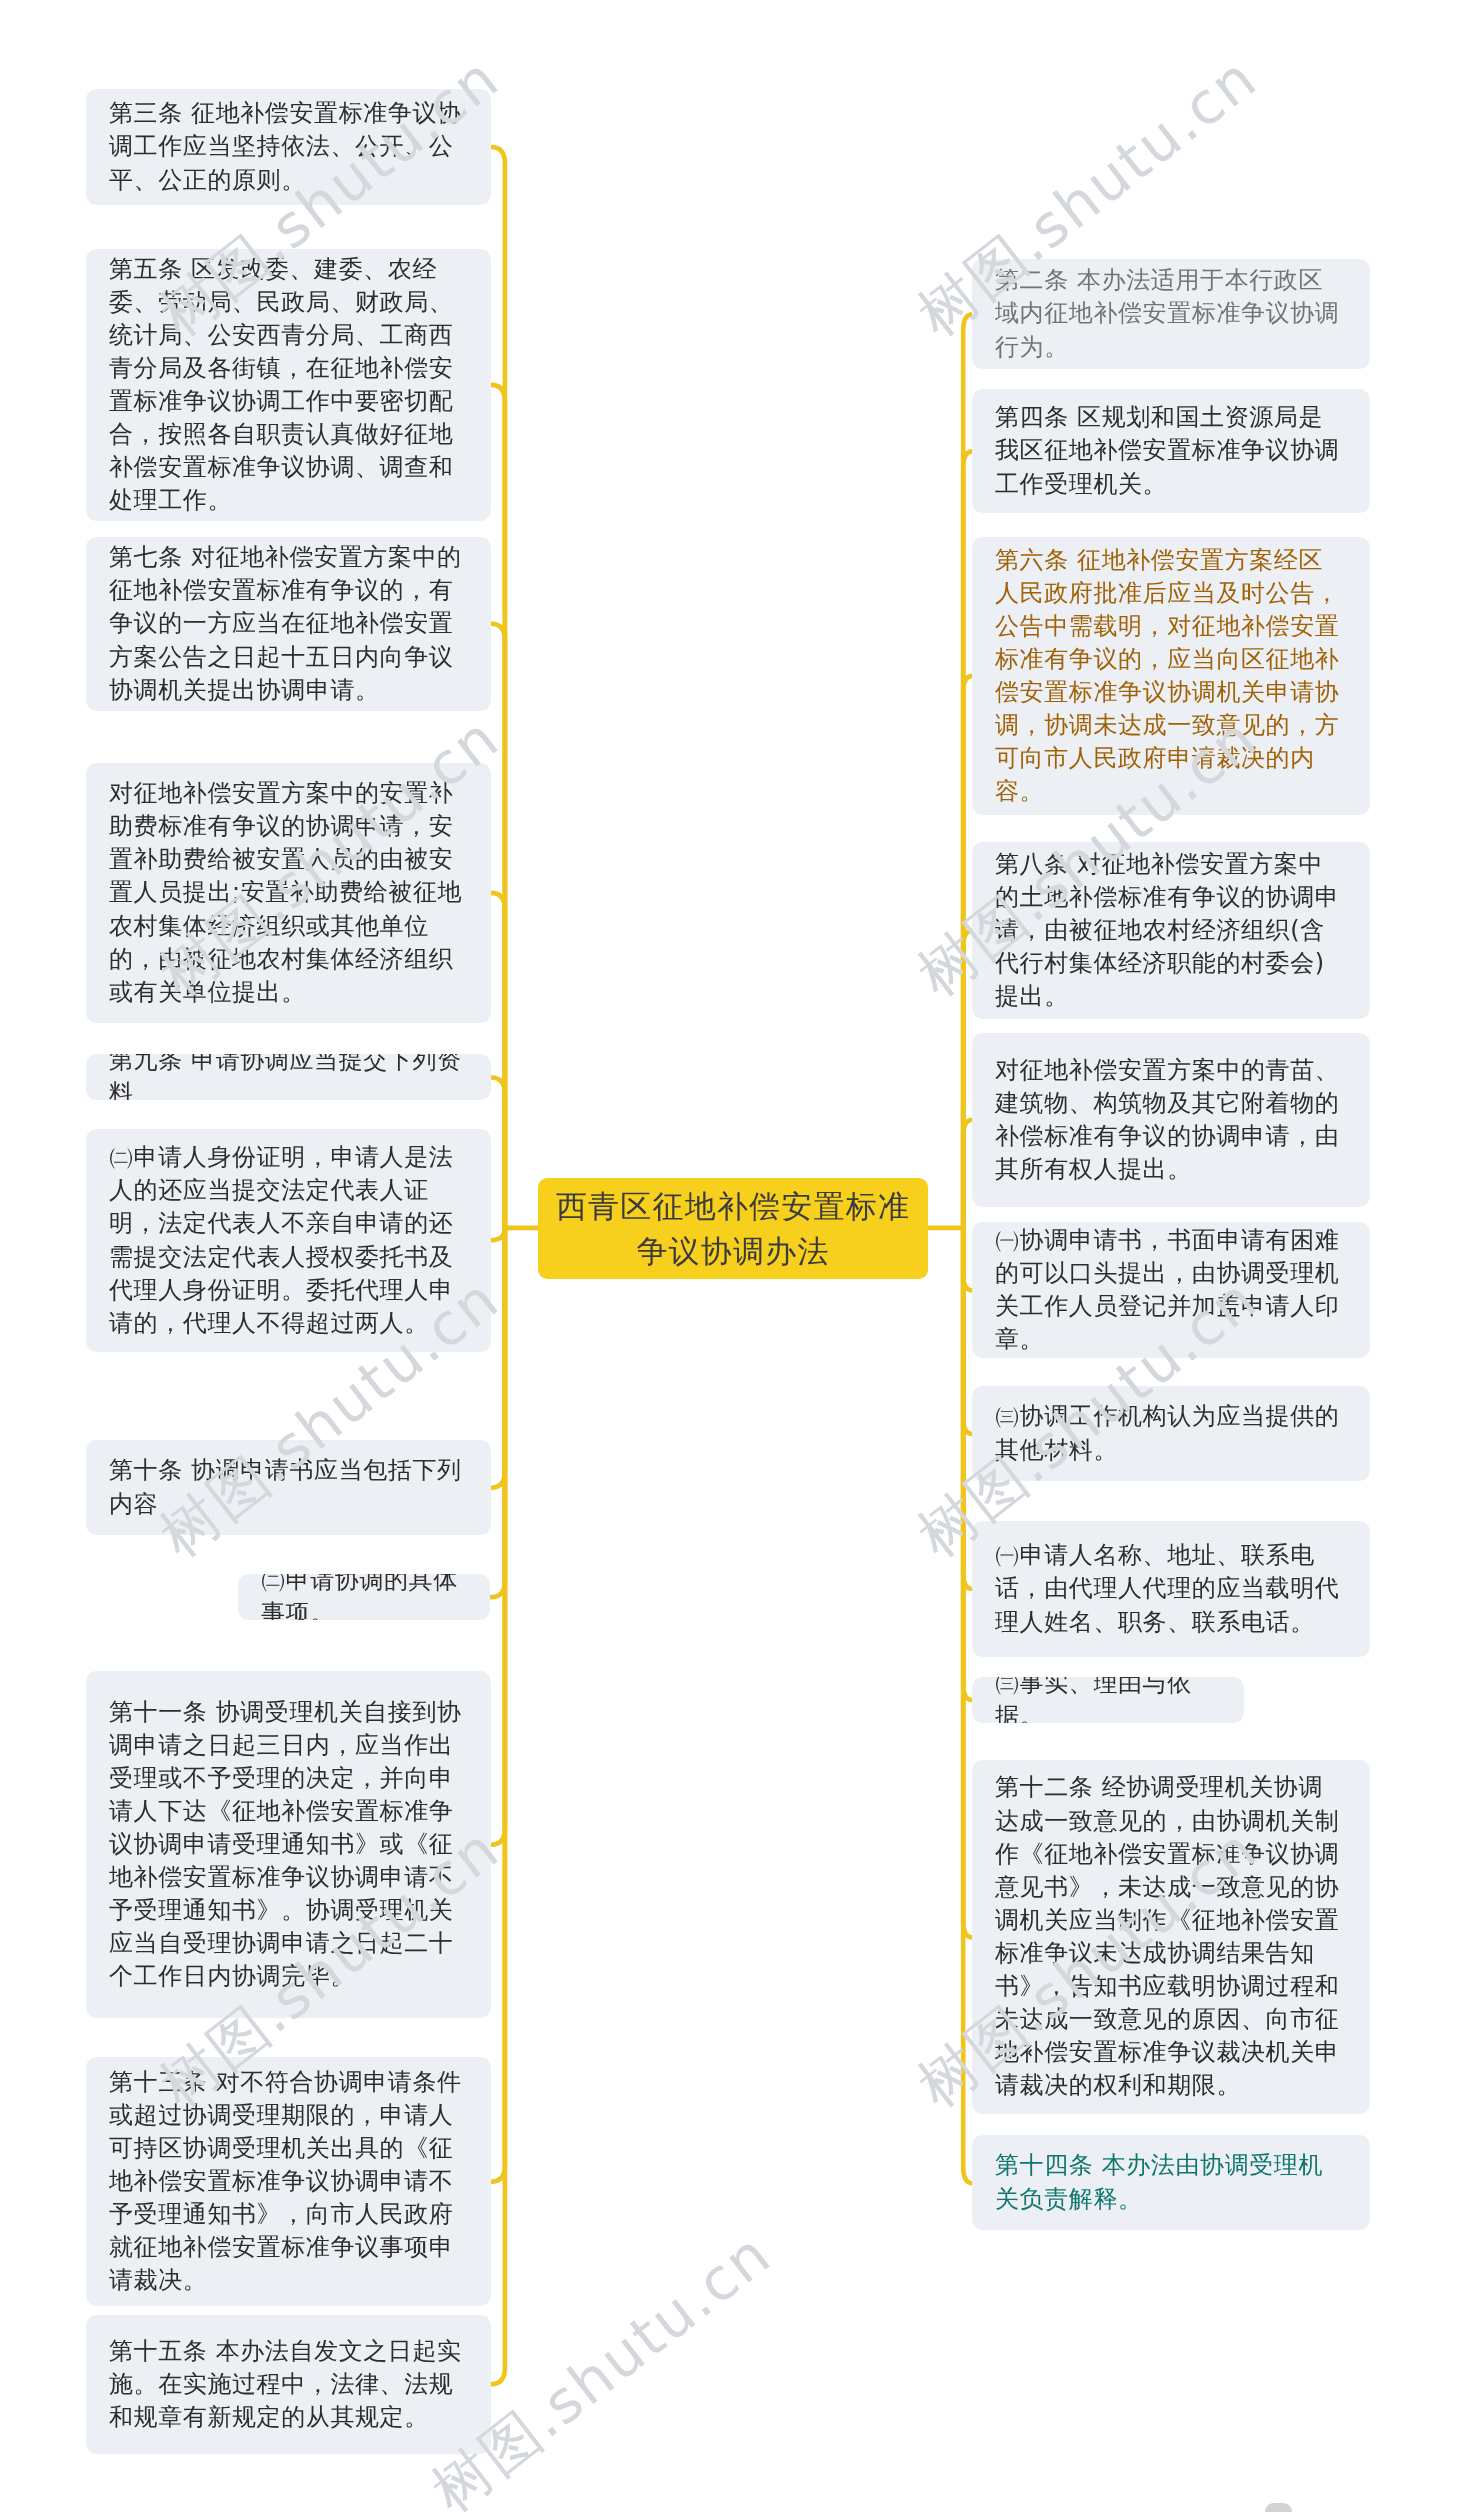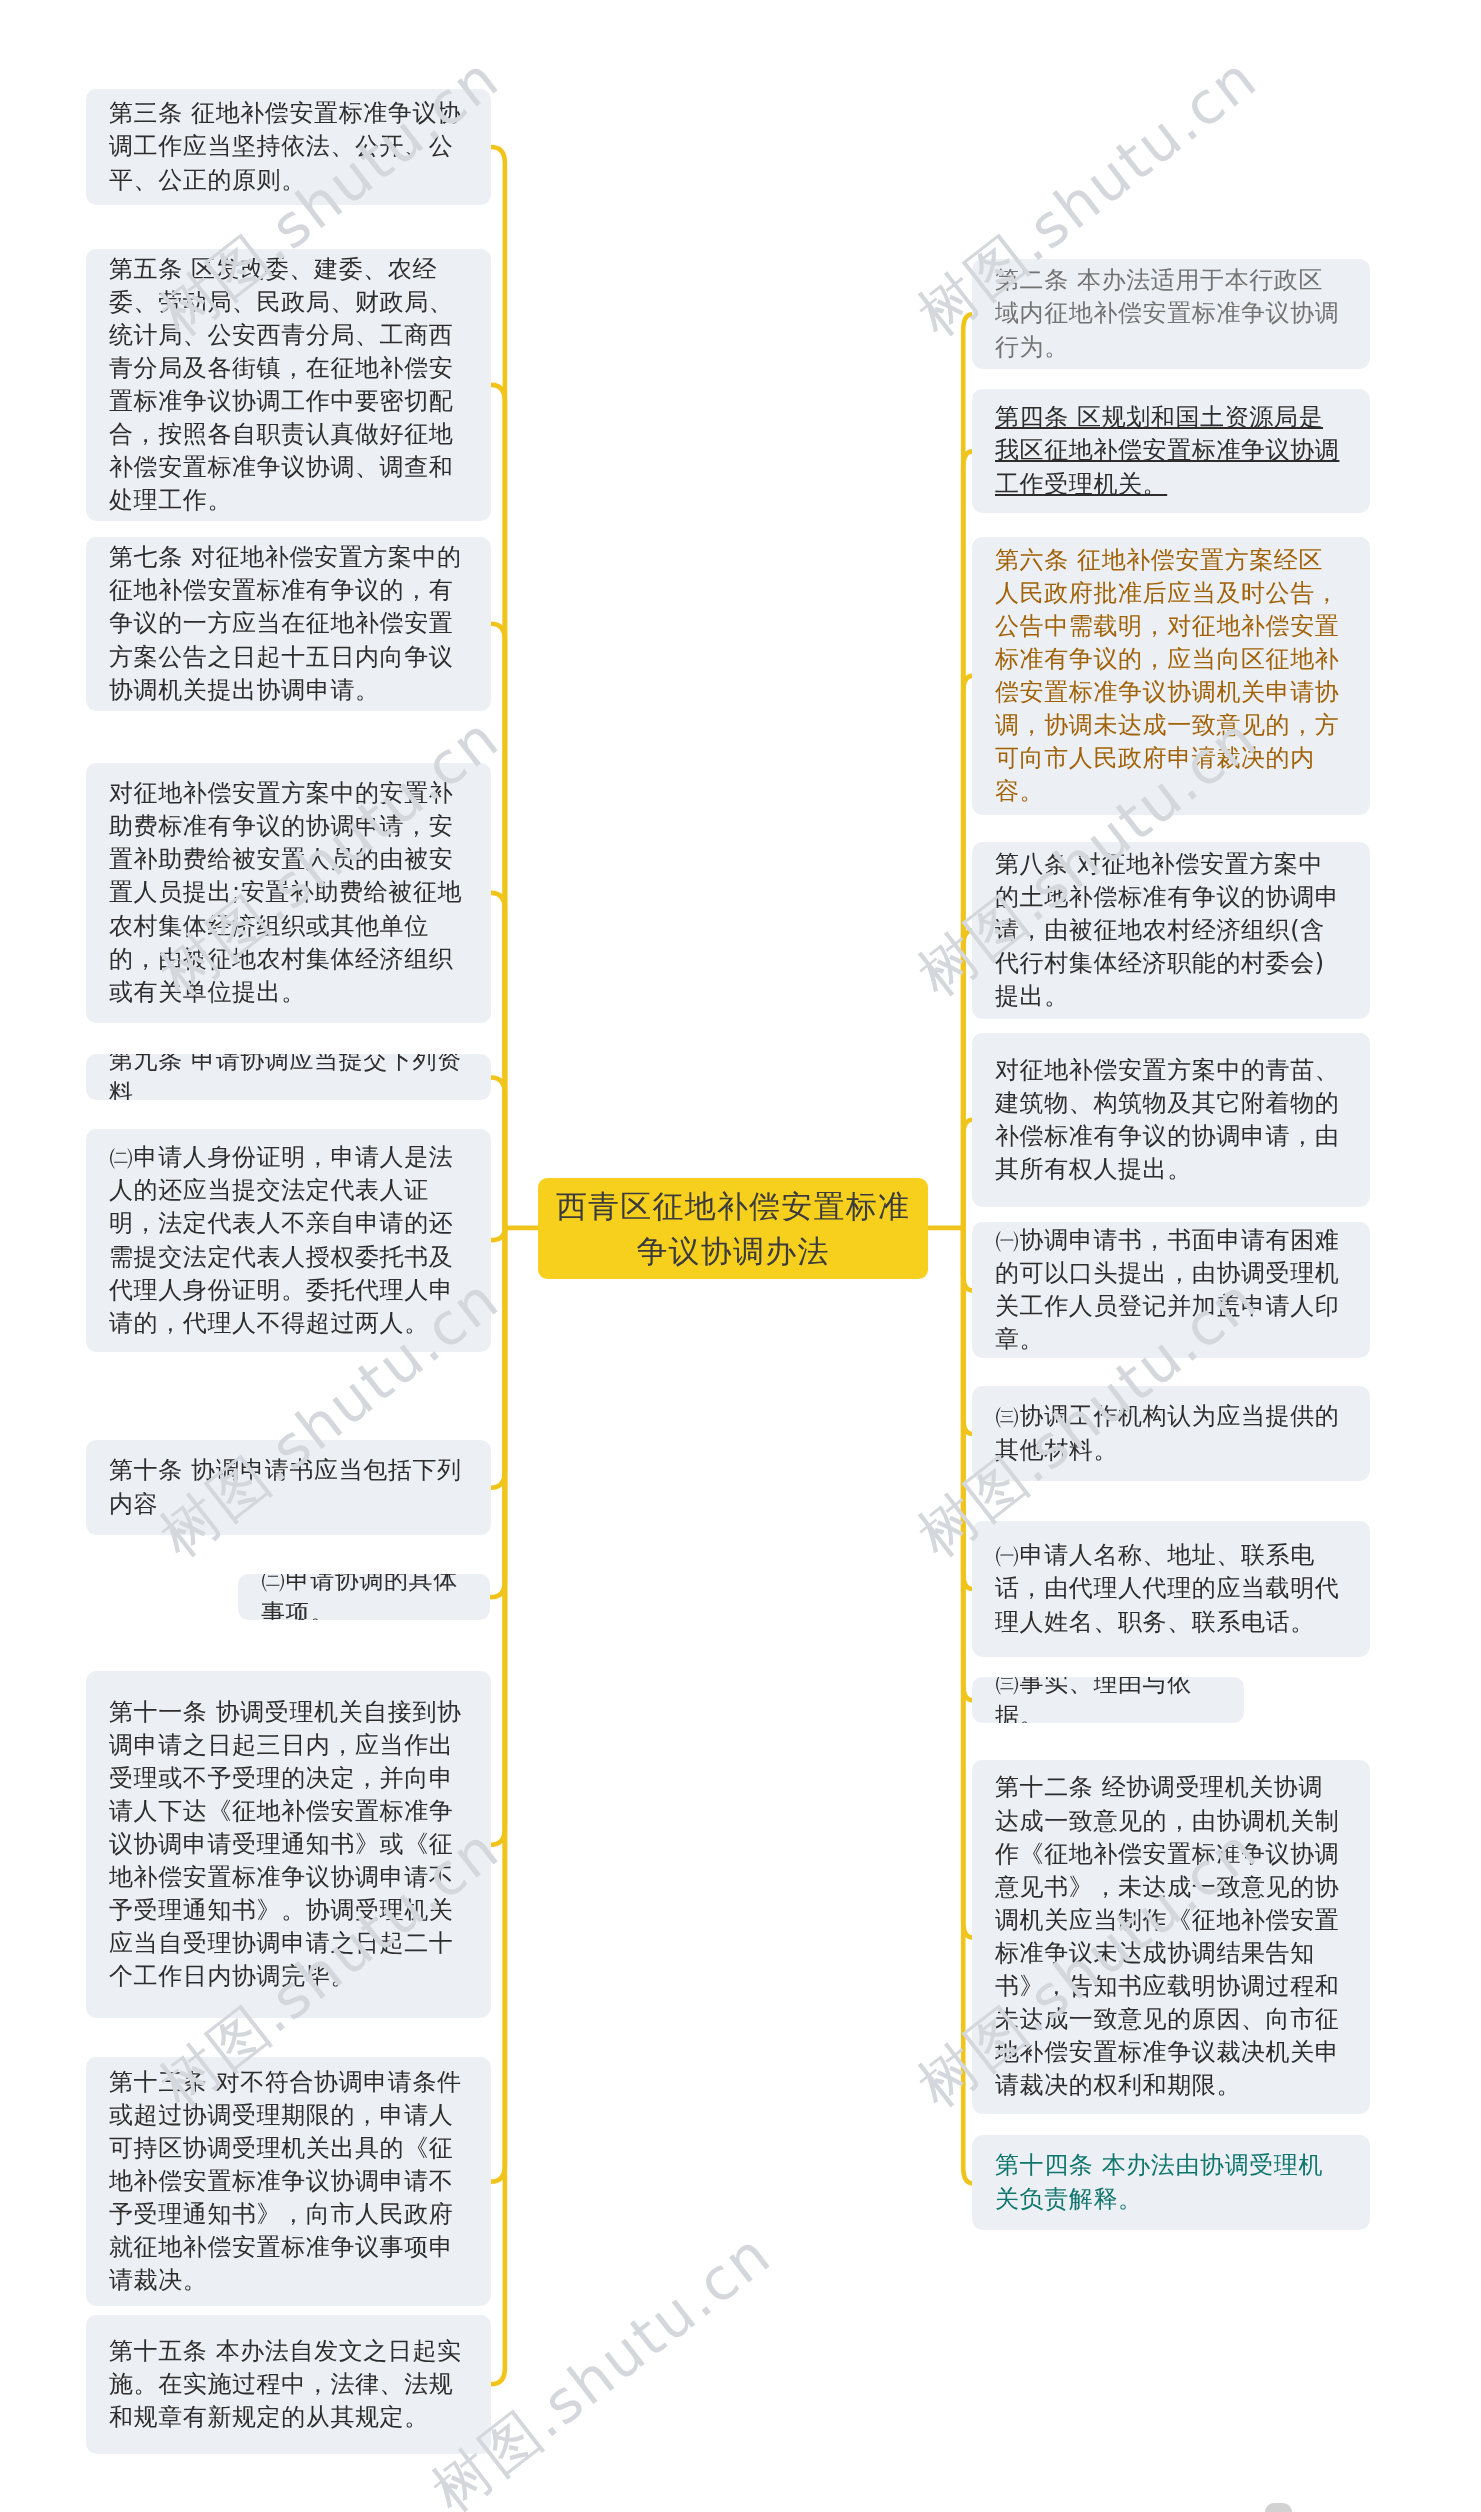--- a/index.html
+++ b/index.html
@@ -101,21 +101,21 @@
       </div>
       <div class="topic-box" style="left: 86px; top: 2057px; width: 405px; height: 249px; background: rgb(236, 239, 243); color: rgb(45, 45, 45);">
         <span>第十三条 对不符合协调申请条件或超过协调受理期限的，申请人可持区协调受理机关出具的《征地补偿安置标准争议协调申请不予受理通知书》，向市人民政府就征地补偿安置标准争议事项申请裁决。</span>
       </div>
       <div class="topic-box" style="left: 86px; top: 2315px; width: 405px; height: 139px; background: rgb(236, 239, 243); color: rgb(45, 45, 45);">
         <span>第十五条 本办法自发文之日起实施。在实施过程中，法律、法规和规章有新规定的从其规定。</span>
       </div>
       <div class="topic-box" style="left: 972px; top: 259px; width: 398px; height: 110px; background: rgb(236, 239, 243); color: #737373;">
         <span>第二条 本办法适用于本行政区域内征地补偿安置标准争议协调行为。</span>
       </div>
-      <div class="topic-box" style="left: 972px; top: 389px; width: 398px; height: 124px; background: rgb(236, 239, 243); color: rgb(45, 45, 45); text-decoration: underline;">
+      <div class="topic-box" style="left: 972px; top: 389px; width: 398px; height: 124px; background: rgb(236, 239, 243); color: rgb(45, 45, 45);">
         <span>第四条 区规划和国土资源局是我区征地补偿安置标准争议协调工作受理机关。</span>
       </div>
       <div class="topic-box" style="left: 972px; top: 537px; width: 398px; height: 278px; background: rgb(236, 239, 243); color: #a16207;">
         <span>第六条 征地补偿安置方案经区人民政府批准后应当及时公告，公告中需载明，对征地补偿安置标准有争议的，应当向区征地补偿安置标准争议协调机关申请协调，协调未达成一致意见的，方可向市人民政府申请裁决的内容。</span>
       </div>
       <div class="topic-box" style="left: 972px; top: 842px; width: 398px; height: 177px; background: rgb(236, 239, 243); color: rgb(45, 45, 45);">
         <span>第八条 对征地补偿安置方案中的土地补偿标准有争议的协调申请，由被征地农村经济组织(含代行村集体经济职能的村委会)提出。</span>
       </div>
       <div class="topic-box" style="left: 972px; top: 1033px; width: 398px; height: 174px; background: rgb(236, 239, 243); color: rgb(45, 45, 45);">
         <span>对征地补偿安置方案中的青苗、建筑物、构筑物及其它附着物的补偿标准有争议的协调申请，由其所有权人提出。</span>

